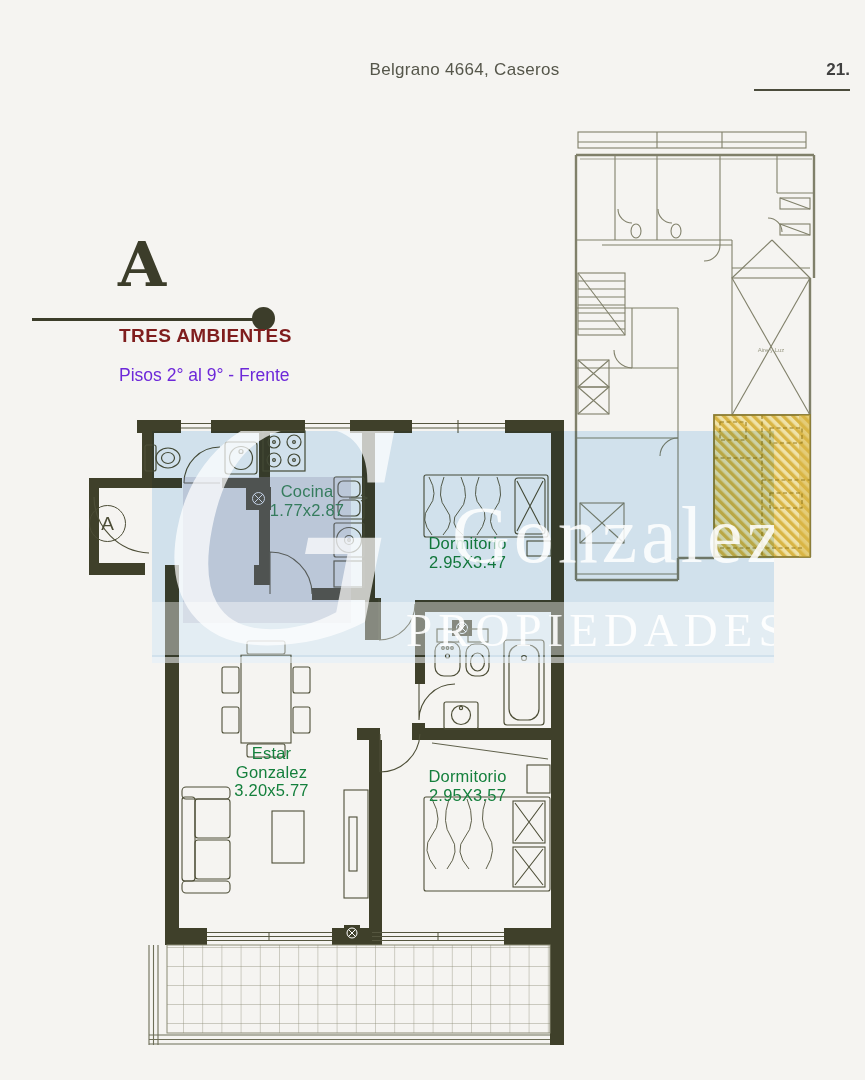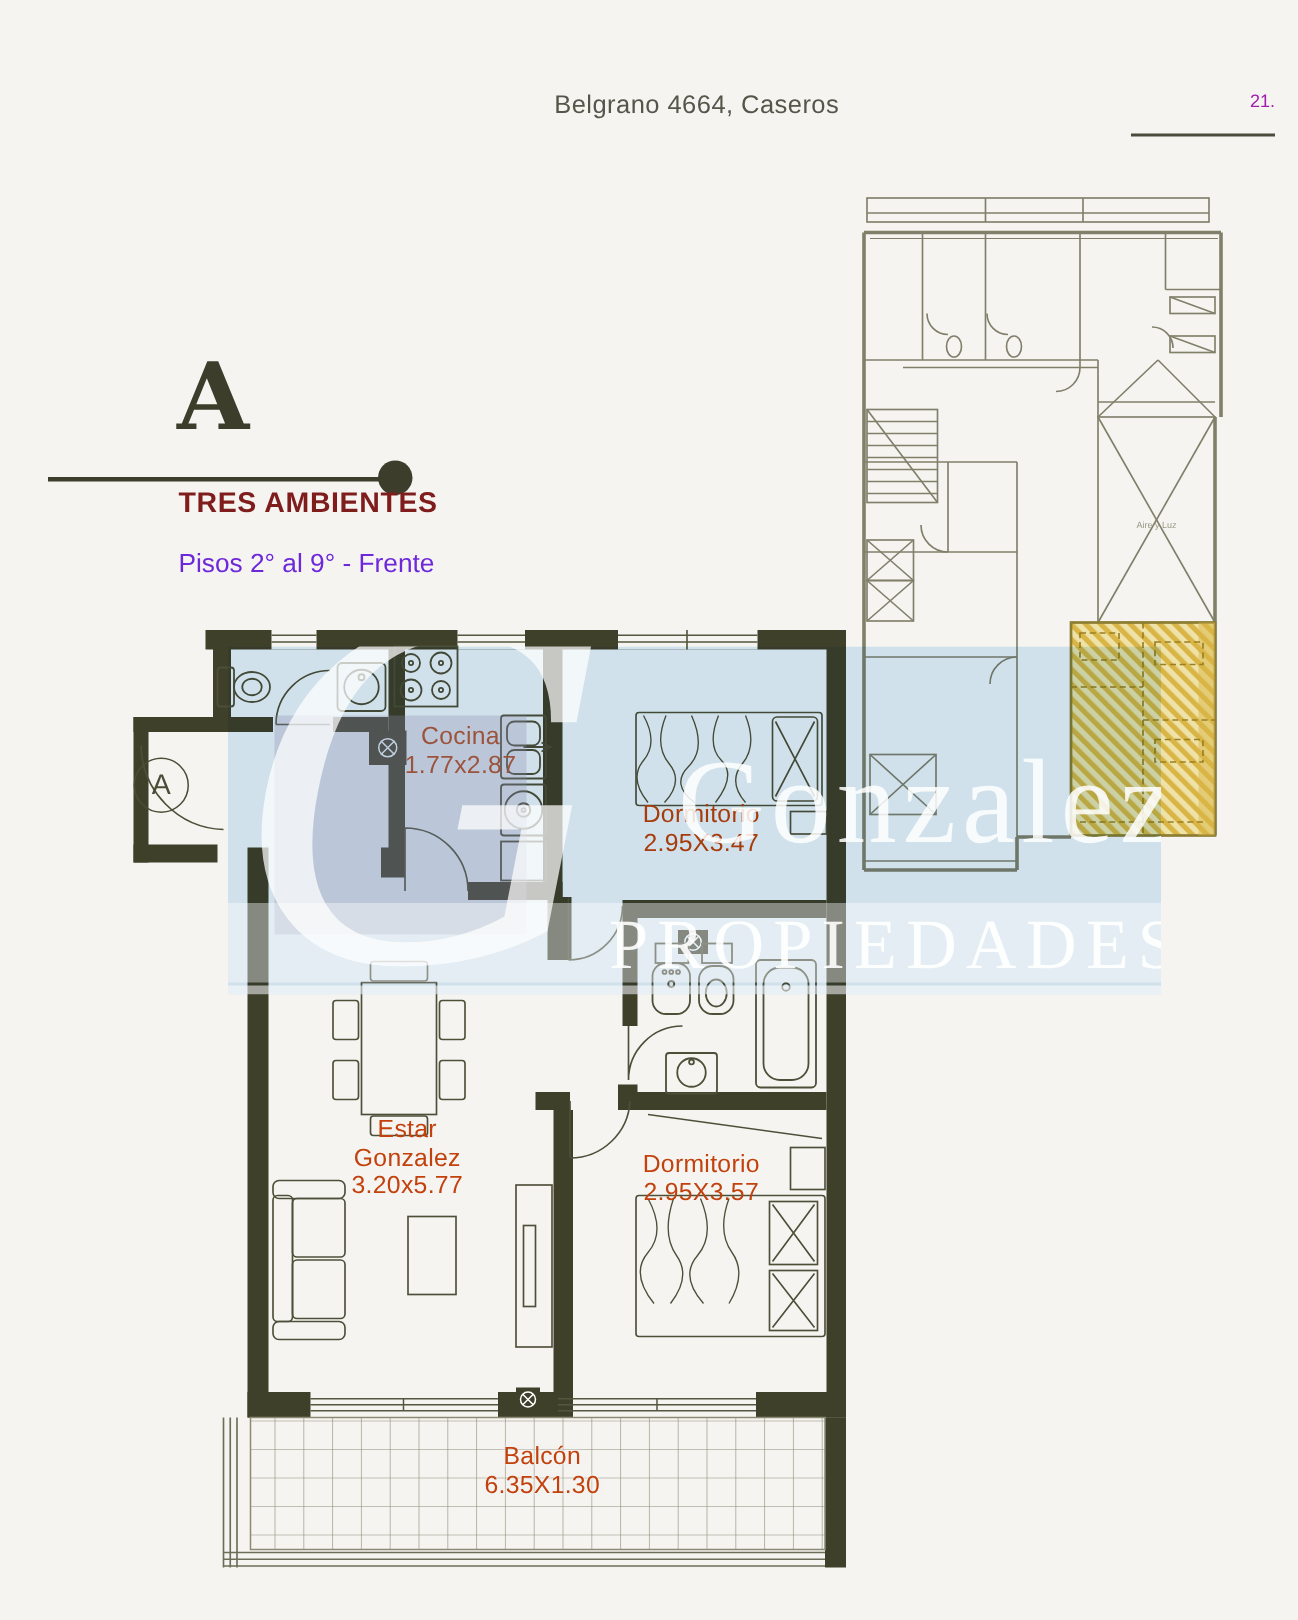--- a/index.html
+++ b/index.html
@@ -2,34 +2,34 @@
 <html><head>
 <meta charset="utf-8">
 <style>
   html,body{margin:0;padding:0;}
   body{width:865px;height:1080px;background:#f5f4f1;font-family:"Liberation Sans",sans-serif;}
   .page{position:relative;width:865px;height:1080px;overflow:hidden;background:#f5f4f1;margin-left:32px;}
 
   
   .addr{position:absolute;left:0;top:60px;width:865px;text-align:center;font-size:17px;
         color:#55564a;letter-spacing:.3px;}
-  .pagenum{position:absolute;right:47px;top:60px;font-size:12px;color:#a21caf;}
+  .pagenum{position:absolute;right:47px;top:60px;font-size:17px;color:#404040;font-weight:bold;}
   .pagenum-rule{position:absolute;right:47px;top:89px;width:96px;height:2px;background:#4b4c3c;}
 
   
   .unit-letter{position:absolute;left:86px;top:234px;font-family:"DejaVu Serif",serif;
         font-weight:700;font-size:62px;color:#3c3d2a;line-height:1;}
   .leader{position:absolute;left:0;top:318px;width:224px;height:2.5px;background:#3c3d2a;}
   .leader-dot{position:absolute;left:220px;top:307px;width:23px;height:23px;border-radius:50%;background:#3c3d2a;}
   .unit-name{position:absolute;left:87px;top:325px;font-size:19px;font-weight:bold;
         color:#7f1d1d;letter-spacing:.4px;text-align:center;}
   .unit-floors{position:absolute;left:87px;top:365px;font-size:17.5px;color:#6d28d9;}
 
   
-  .rlabel{position:absolute;font-size:16.5px;line-height:1.13;color:#c2410c;text-align:center;letter-spacing:.2px;}
+  .rlabel{position:absolute;font-size:16.5px;line-height:1.13;color:#15803d;text-align:center;letter-spacing:.2px;}
   .rlabel.halo{text-shadow:0 0 3px rgba(245,244,241,.95),0 0 5px rgba(245,244,241,.9);}
   .entrance-circle{position:absolute;left:57px;top:505px;width:35px;height:35px;border:1.5px solid #4c4d36;
         border-radius:50%;display:flex;align-items:center;justify-content:center;
         font-size:19px;color:#4c4d36;}
 
   svg{position:absolute;display:block;}
 
   
   .watermark{position:absolute;left:120px;top:431px;width:622px;height:232px;overflow:hidden;pointer-events:none;}
   .wm-graysq{position:absolute;left:31px;top:46px;width:168px;height:146px;background:rgba(158,148,175,.30);}
@@ -339,24 +339,20 @@
   </div>
   <div class="rlabel" style="left:182px;top:744px;width:115px">
     <div>Estar</div>
     <div>Gonzalez</div>
     <div>3.20x5.77</div>
   </div>
   <div class="rlabel" style="left:383px;top:767px;width:105px">
     <div>Dormitorio</div>
     <div>2.95X3.57</div>
   </div>
-  <div class="rlabel halo" style="left:262px;top:962px;width:135px">
-    <div>Balcón</div>
-    <div>6.35X1.30</div>
-  </div>
 
   <div class="watermark">
     <div class="wm-graysq"></div>
     <div class="wm-blue"></div>
     <div class="wm-band"></div>
     <div class="wm-strip"></div>
     <div class="wm-g">G</div>
     <div class="wm-t2">Gonzalez</div>
     <div class="wm-t3">PROPIEDADES</div>
   </div>

